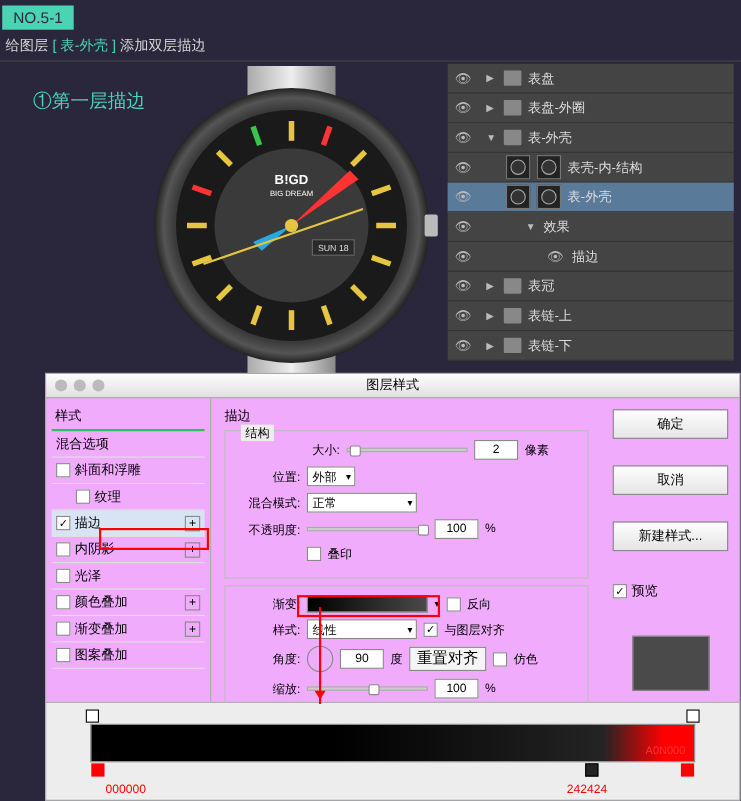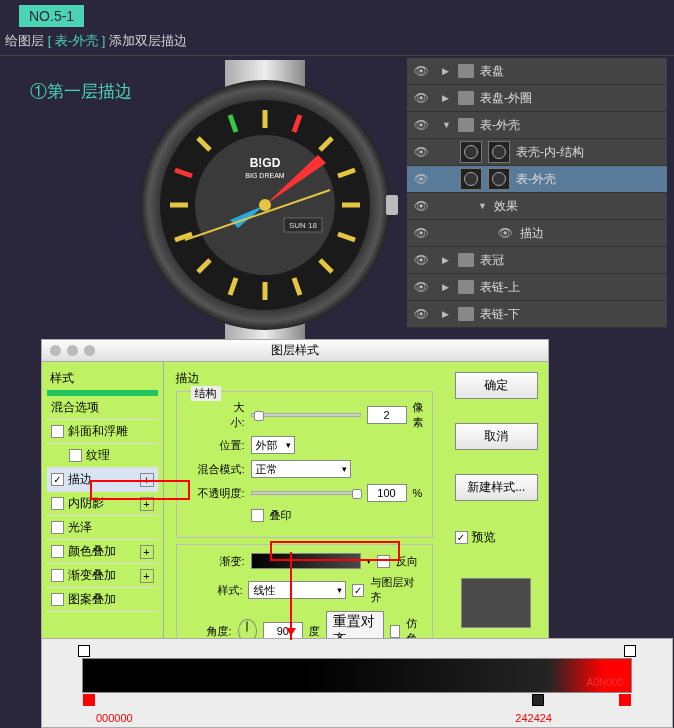--- a/index.html
+++ b/index.html
@@ -1,41 +1,41 @@
 <!DOCTYPE html>
 <html><head>
 <meta charset="utf-8">
 <style>
 * { margin: 0; padding: 0; box-sizing: border-box; font-family: "Microsoft YaHei", Arial, sans-serif; }
 body { width: 674px; height: 728px; background: #2a273c; color: #fff; font-size: 12px; overflow: hidden; position: relative; }
-.header-tag { position: absolute; top: 5px; left: 19px; background: #4bd4b4; color: #2a273c; padding: 3px 10px; font-size: 14px; }
+.header-tag { position: absolute; top: 5px; left: 2px; background: #4bd4b4; color: #2a273c; padding: 3px 10px; font-size: 14px; }
 .header-text { position: absolute; top: 32px; left: 5px; color: #d4d4d4; font-size: 13px; }
 .header-text .green { color: #4bd4b4; }
 .divider { position: absolute; top: 55px; left: 0; right: 0; height: 1px; background: #444; }
 .subtitle { position: absolute; top: 80px; left: 30px; color: #4bd4b4; font-size: 17px; }
 .watch { position: absolute; top: 60px; left: 130px; width: 270px; height: 290px; }
 .layers-panel { position: absolute; top: 58px; left: 407px; width: 260px; background: #444; }
 .layer-row { display: flex; align-items: center; height: 27px; border-bottom: 1px solid #333; padding-left: 5px; gap: 6px; }
 .layer-row.selected { background: #5a7a9a; }
 .eye { width: 18px; height: 18px; display: flex; align-items: center; justify-content: center; color: #bbb; }
 .disclose { width: 10px; color: #bbb; font-size: 9px; }
 .folder-icon { width: 16px; height: 14px; background: #888; border-radius: 1px; }
 .layer-thumb { width: 22px; height: 22px; background: #222; border: 1px solid #777; display: flex; align-items: center; justify-content: center; }
 .layer-thumb .circle { width: 14px; height: 14px; border-radius: 50%; background: #333; border: 1px solid #aaa; }
 .layer-name { color: #ddd; }
 .indent { display: inline-block; }
 
-.dialog { position: absolute; top: 339px; left: 41px; width: 508px; height: 300px; background: #bef264; border: 1px solid #aaa; color: #000; }
+.dialog { position: absolute; top: 339px; left: 41px; width: 632px; height: 300px; background: #f0abfc; border: 1px solid #aaa; color: #000; }
 .titlebar { height: 22px; background: linear-gradient(#fdfdfd, #e0e0e0); border-bottom: 1px solid #aaa; display: flex; align-items: center; justify-content: center; font-size: 12px; position: relative; }
 .titlebar .btns { position: absolute; left: 8px; display: flex; gap: 6px; }
 .titlebar .btns span { width: 11px; height: 11px; border-radius: 50%; background: #bbb; display: inline-block; }
 
 .dialog-body { display: flex; height: calc(100% - 22px); }
 .styles-list { width: 150px; border-right: 1px solid #aaa; padding: 5px; }
-.styles-list .heading { padding: 3px; border-bottom: 6px solid #22c55e; }
+.styles-list .heading { padding: 3px; border-bottom: 2px solid #22c55e; }
 .style-item { display: flex; align-items: center; padding: 3px 4px; gap: 4px; border-bottom: 1px solid #e0e0e0; }
 .style-item.checked { background: #d8e4f3; }
 .checkbox { width: 13px; height: 13px; border: 1px solid #888; background: #fff; display: inline-flex; align-items: center; justify-content: center; font-size: 10px; }
 .plus-btn { margin-left: auto; width: 14px; height: 14px; border: 1px solid #888; display: inline-flex; align-items: center; justify-content: center; font-size: 11px; }
 
 .props { flex: 1; padding: 8px 12px; }
 .section-label { font-size: 12px; margin-bottom: 4px; }
 .group-box { border: 1px solid #bbb; padding: 8px; margin-bottom: 6px; }
 .group-box > .legend { float: left; margin: -14px 0 0 6px; background: #ededed; padding: 0 4px; font-size: 11px; }
 .row { display: flex; align-items: center; gap: 6px; margin-bottom: 6px; font-size: 11px; }

